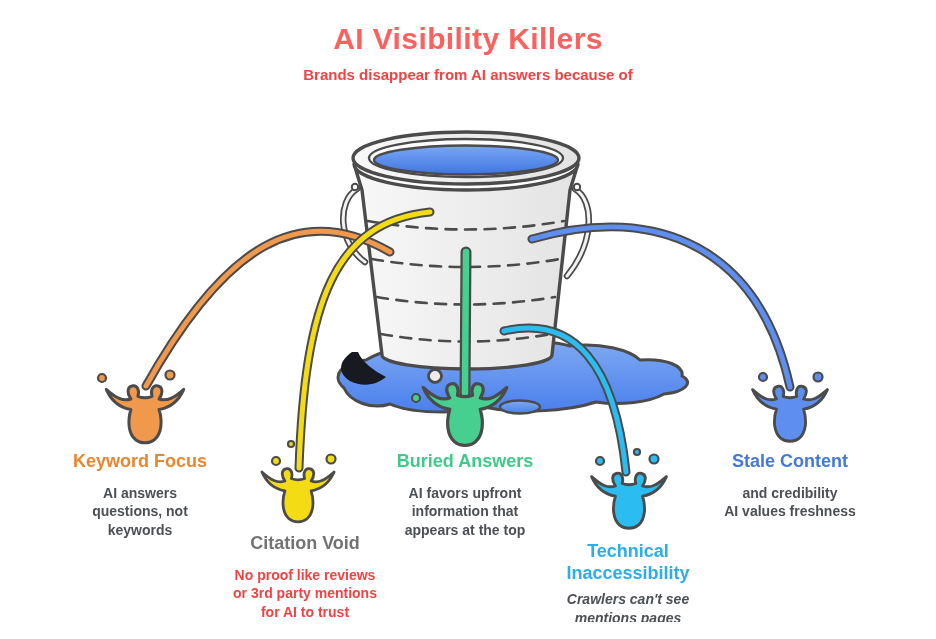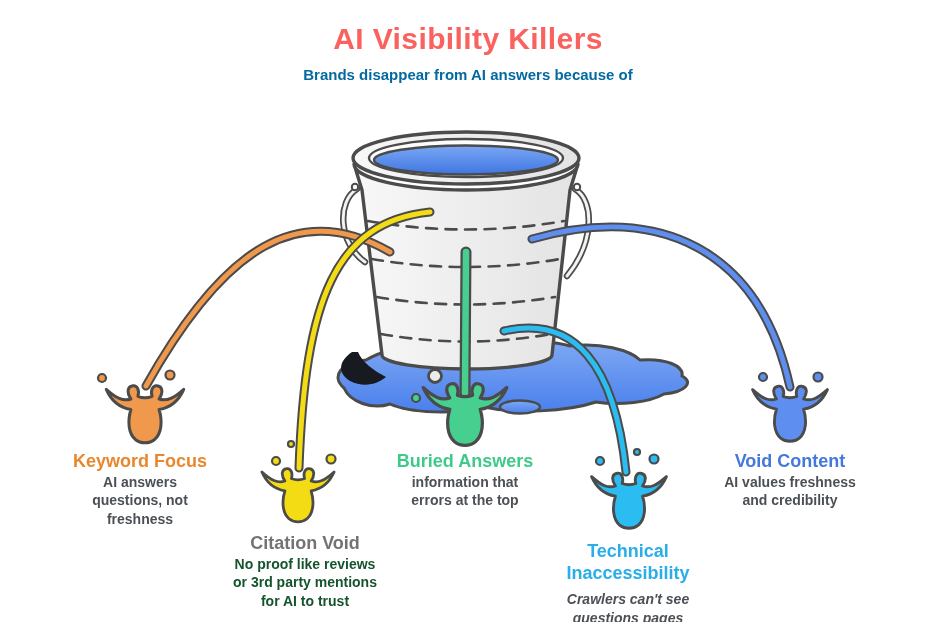--- a/index.html
+++ b/index.html
@@ -8,21 +8,21 @@
     font-family:"Liberation Sans", sans-serif;background:#ffffff;
   }
   .art{position:absolute;left:0;top:0;width:936px;height:639px;z-index:1;}
   .txt{position:absolute;z-index:2;text-align:center;}
   .page-title{left:468px;top:22px;transform:translateX(-50%);
     font-size:30px;font-weight:800;letter-spacing:.4px;white-space:nowrap;}
   .page-subtitle{left:468px;top:64px;transform:translateX(-50%);
     font-size:15px;font-weight:600;line-height:1.4;white-space:nowrap;}
   .label{transform:translateX(-50%);}
   .label .hd{font-size:18px;font-weight:800;line-height:1.2;}
-  .label .ds{font-size:14px;font-weight:600;line-height:1.34;}
+  .label .ds{margin-top:11px;font-size:14px;font-weight:600;line-height:1.34;}
   .lb-keyword  {left:140px;top:451px;width:170px;}
   .lb-citation {left:305px;top:533px;width:210px;}
   .lb-buried   {left:465px;top:451px;width:190px;}
   .lb-technical{left:628px;top:533px;width:160px;}
   .lb-technical .ds{margin-top:6px;font-style:italic;}
   .lb-stale    {left:790px;top:451px;width:210px;}
 </style>
 </head>
 <body>
 
@@ -132,59 +132,60 @@
       <path transform="translate(790,399) scale(0.85)" d="M -44,-11 C -33,-1 -25,3 -16,0 C -21,-8 -20,-14 -14,-15 C -9,-16 -6,-10 -8,-3
            C -3,-1 3,-1 8,-3 C 6,-10 9,-16 14,-15 C 20,-14 21,-8 16,0 C 25,3 33,-1 44,-11
            C 38,3 27,10 16,12 C 20,25 19,39 11,46 C 5,51 -5,51 -11,46 C -19,39 -20,25 -16,12
            C -27,10 -38,3 -44,-11 Z" stroke-width="3.4" stroke-linejoin="round" stroke="#4B4B4B" fill="#5E8FF0"></path>
       <circle cx="763" cy="377" r="4" stroke-width="2.2" stroke="#4B4B4B" fill="#5E8FF0"></circle>
       <circle cx="818" cy="377" r="4.5" stroke-width="2.2" stroke="#4B4B4B" fill="#5E8FF0"></circle>
     </g>
   </svg>
 
   <div class="txt page-title" style="color: rgb(249, 98, 95);">AI Visibility Killers</div>
-  <div class="txt page-subtitle" style="color: #0369a1;">
+  <div class="txt page-subtitle" style="color: #ef4444;">
     <div>Brands disappear from AI answers because of</div>
   </div>
 
   <div class="txt label lb-keyword">
     <div class="hd" style="color: rgb(232, 135, 45);">Keyword Focus</div>
     <div class="ds" style="color: rgb(76, 80, 85);">
       <div>AI answers</div>
       <div>questions, not</div>
-      <div>freshness</div>
+      <div>keywords</div>
     </div>
   </div>
 
   <div class="txt label lb-citation">
     <div class="hd" style="color: #737373;">Citation Void</div>
-    <div class="ds" style="color: #14532d;">
+    <div class="ds" style="color: #ef4444;">
       <div>No proof like reviews</div>
       <div>or 3rd party mentions</div>
       <div>for AI to trust</div>
     </div>
   </div>
 
   <div class="txt label lb-buried">
     <div class="hd" style="color: rgb(62, 203, 137);">Buried Answers</div>
     <div class="ds" style="color: rgb(76, 80, 85);">
+      <div>AI favors upfront</div>
       <div>information that</div>
-      <div>errors at the top</div>
+      <div>appears at the top</div>
     </div>
   </div>
 
   <div class="txt label lb-technical">
     <div class="hd" style="color: rgb(41, 174, 233); margin-top: 8px;">Technical Inaccessibility</div>
     <div class="ds" style="color: rgb(76, 80, 85);">
       <div>Crawlers can't see</div>
-      <div>questions pages</div>
+      <div>mentions pages</div>
     </div>
   </div>
 
   <div class="txt label lb-stale">
-    <div class="hd" style="color: rgb(68, 120, 219);">Void Content</div>
+    <div class="hd" style="color: rgb(68, 120, 219);">Stale Content</div>
     <div class="ds" style="color: rgb(76, 80, 85);">
+      <div>and credibility</div>
       <div>AI values freshness</div>
-      <div>and credibility</div>
     </div>
   </div>
 
 </div>
 
 </body></html>

